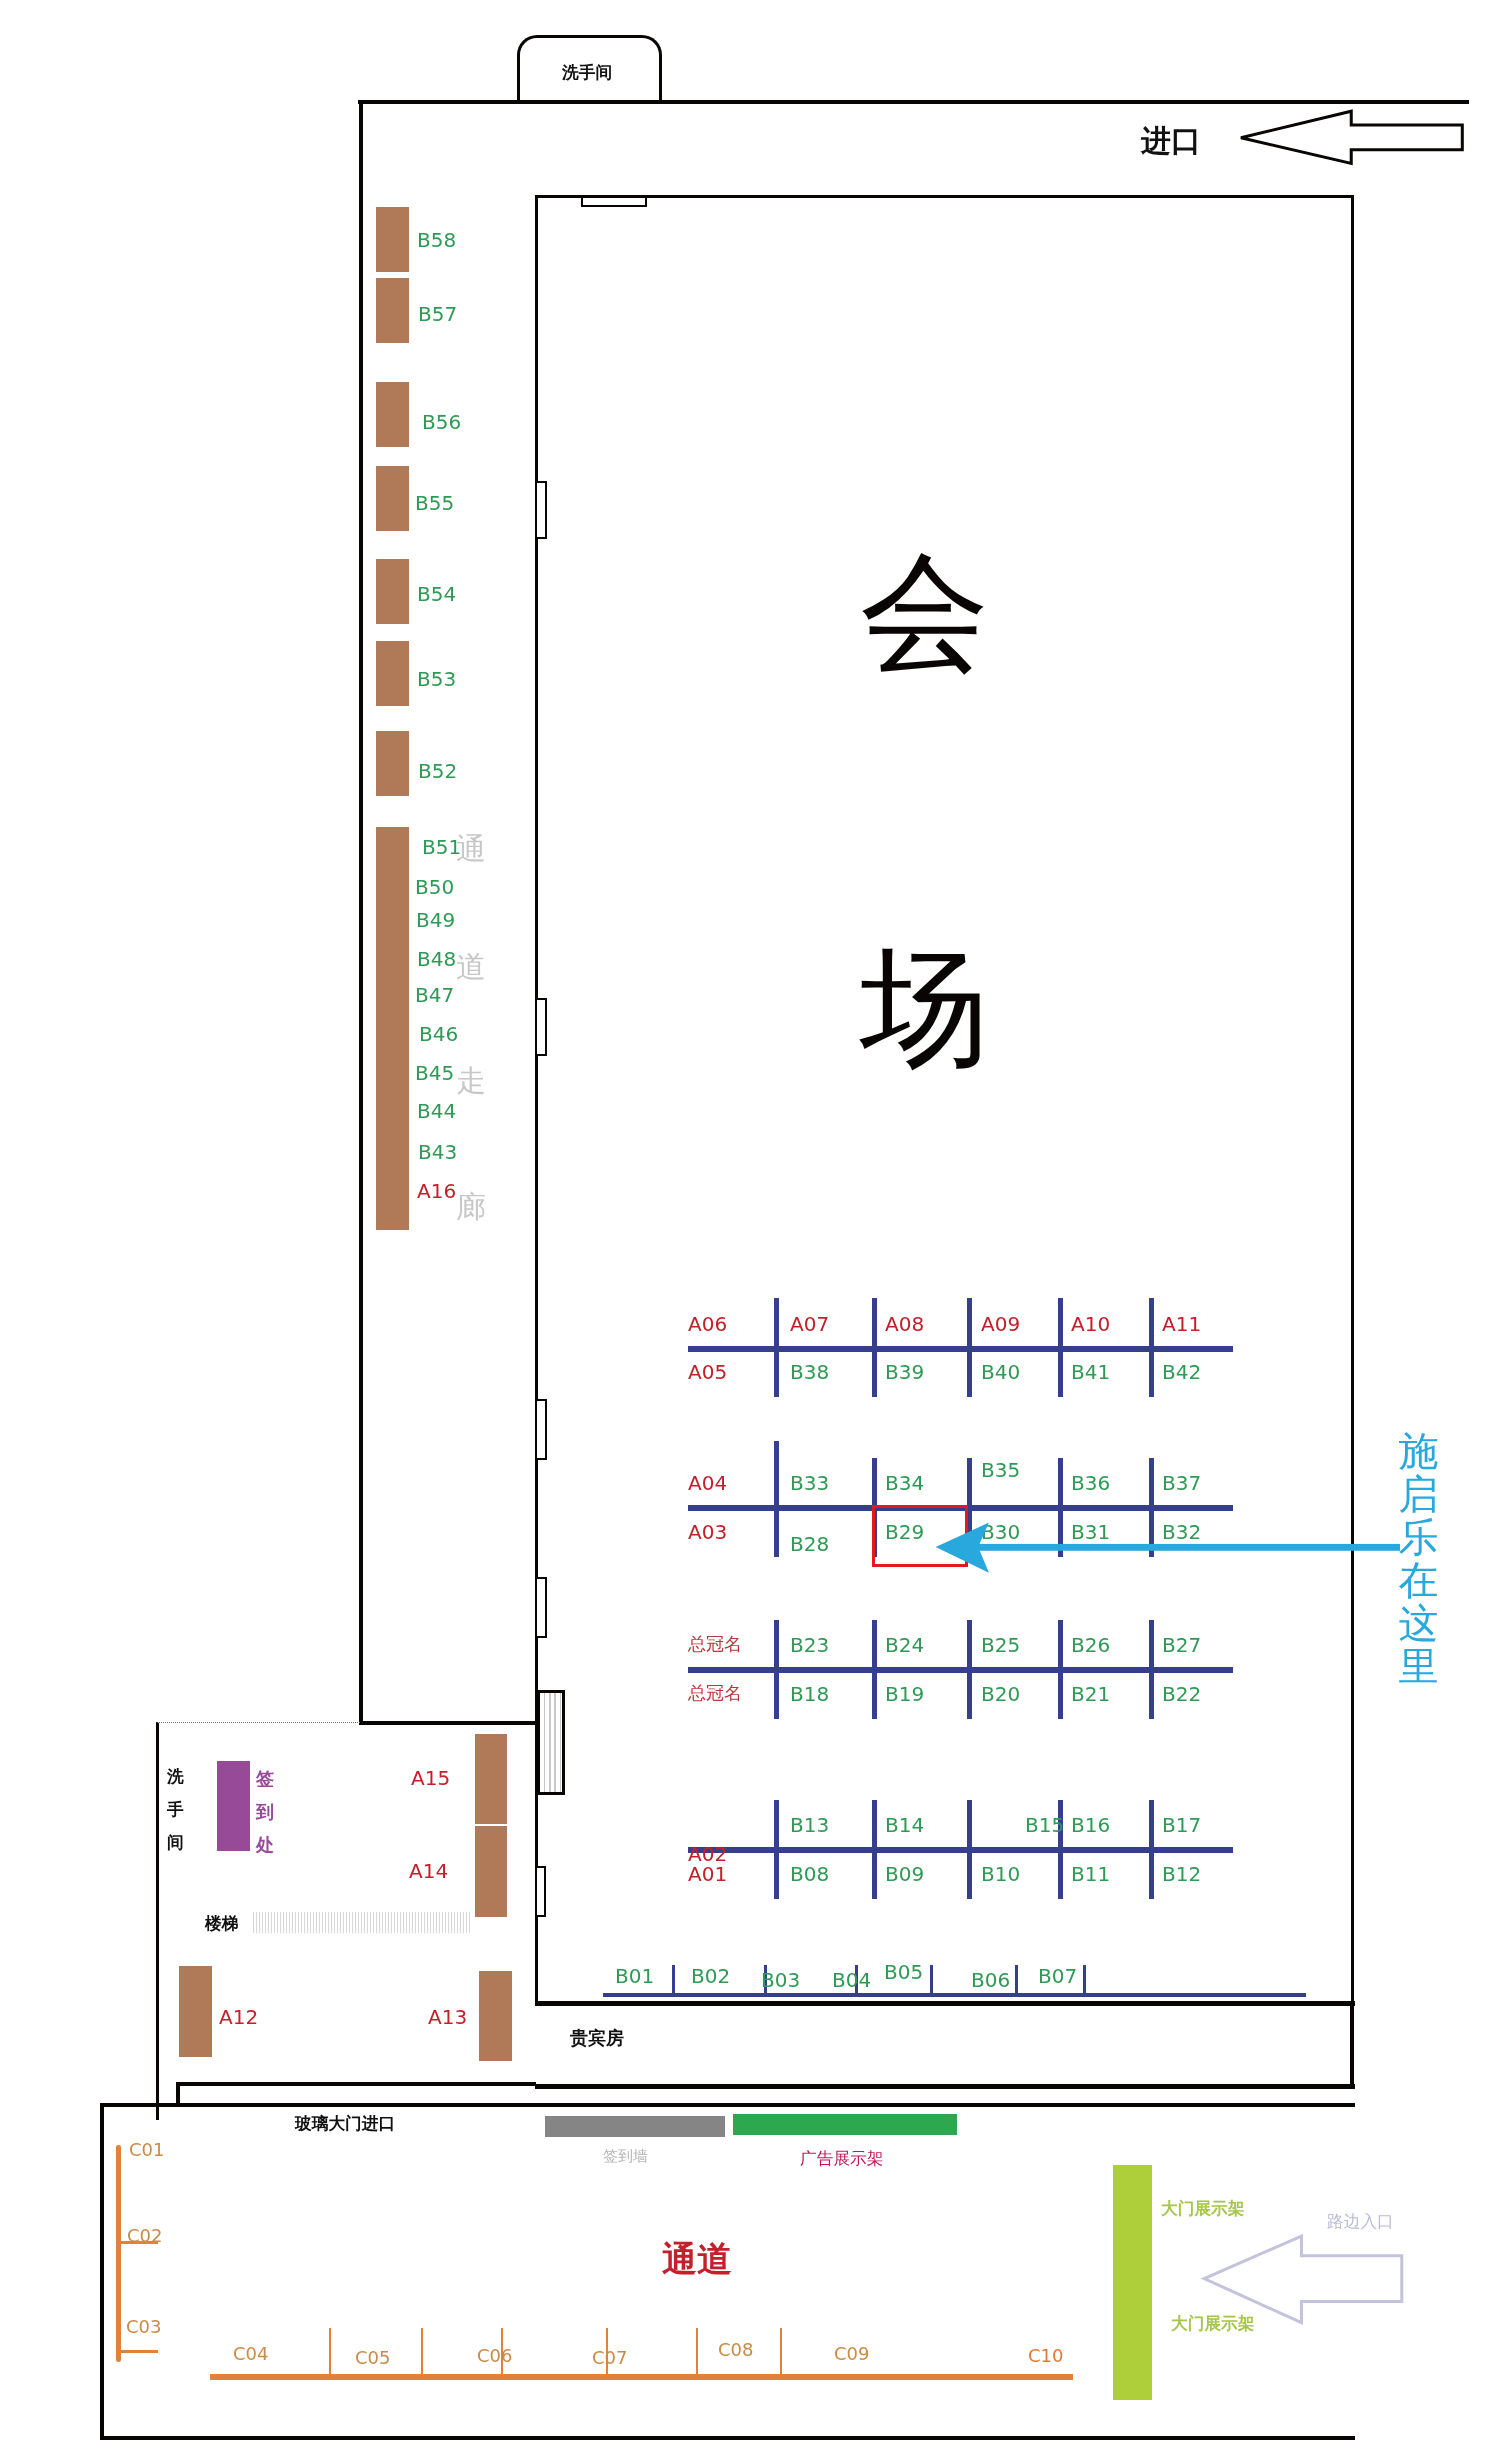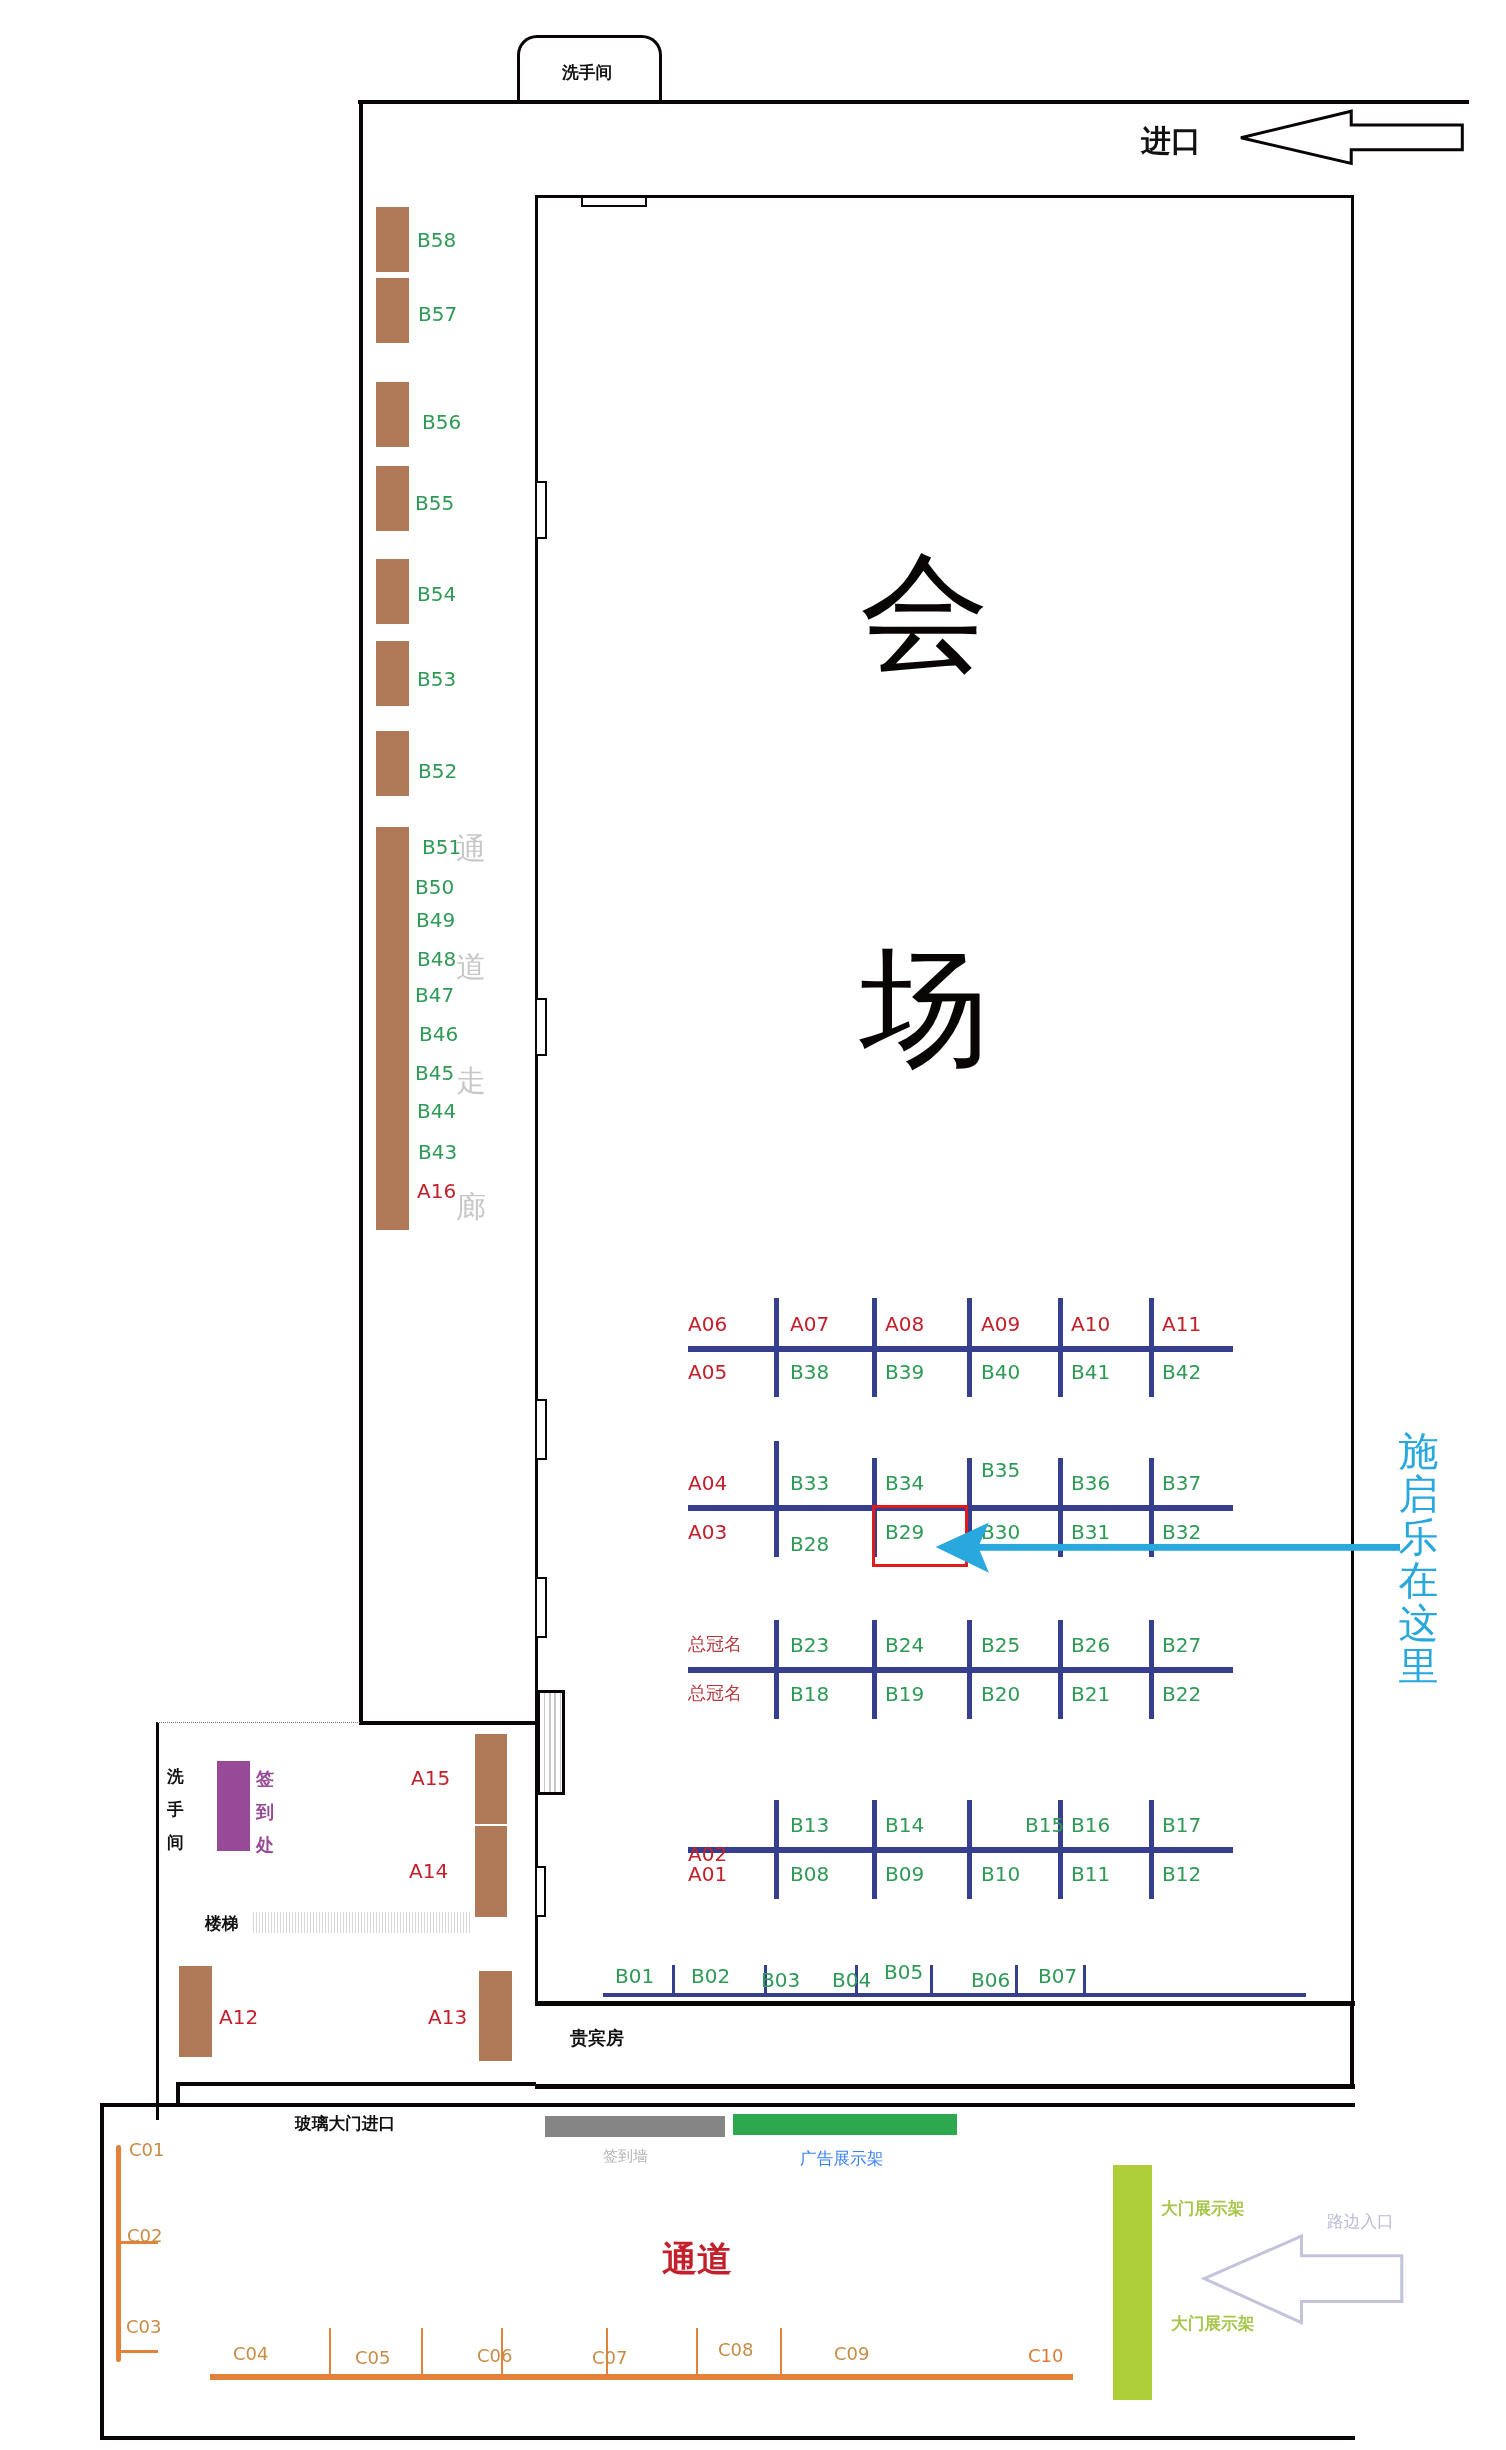--- a/index.html
+++ b/index.html
@@ -211,21 +211,21 @@
 <span class="lbl red" style="left:428px;top:2007px;">A13</span>
 
 <div class="abs" style="left:100px;top:2103px;width:1255px;height:337px;border:4.6px solid #0a0505;border-right:none;box-sizing:border-box;"></div>
 <div class="wall" style="left:156px;top:2103px;width:3px;height:16.7px;"></div>
 
 <span class="lbl" style="left:295px;top:2115px;font-size:16.7px;font-weight:bold;color:#111;">玻璃大门进口</span>
 
 <div class="abs" style="left:545px;top:2116px;width:180px;height:20.5px;background:#858585;"></div>
 <span class="lbl" style="left:603px;top:2149px;font-size:15px;color:#b5b5b5;">签到墙</span>
 <div class="abs" style="left:733px;top:2114px;width:224px;height:21px;background:#2ea84f;"></div>
-<span class="lbl" style="left:800px;top:2150px;font-size:16.7px;color:#3b82f6;">广告展示架</span>
+<span class="lbl" style="left:800px;top:2150px;font-size:16.7px;color:#be185d;">广告展示架</span>
 
 <span class="lbl" style="left:662px;top:2242px;font-size:35px;font-weight:bold;color:#c4202b;">通道</span>
 
 <div class="abs" style="left: 1113px; top: 2165px; width: 39px; height: 127px; background: rgb(174, 207, 58);"></div>
 <span class="lbl" style="left: 1161px; top: 2200px; font-size: 16.7px; font-weight: bold; color: rgb(166, 198, 74);">大门展示架</span>
 <div class="abs" style="left: 1113px; top: 2243px; width: 39px; height: 157px; background: rgb(174, 207, 58);"></div>
 <div class="abs" style="left:1113px;top:2395px;width:39px;height:0;"></div>
 <span class="lbl" style="left: 1171px; top: 2315px; font-size: 16.7px; font-weight: bold; color: rgb(166, 198, 74);">大门展示架</span>
 
 <span class="lbl" style="left:1327px;top:2213px;font-size:16.7px;color:#b9b9d6;">路边入口</span>

